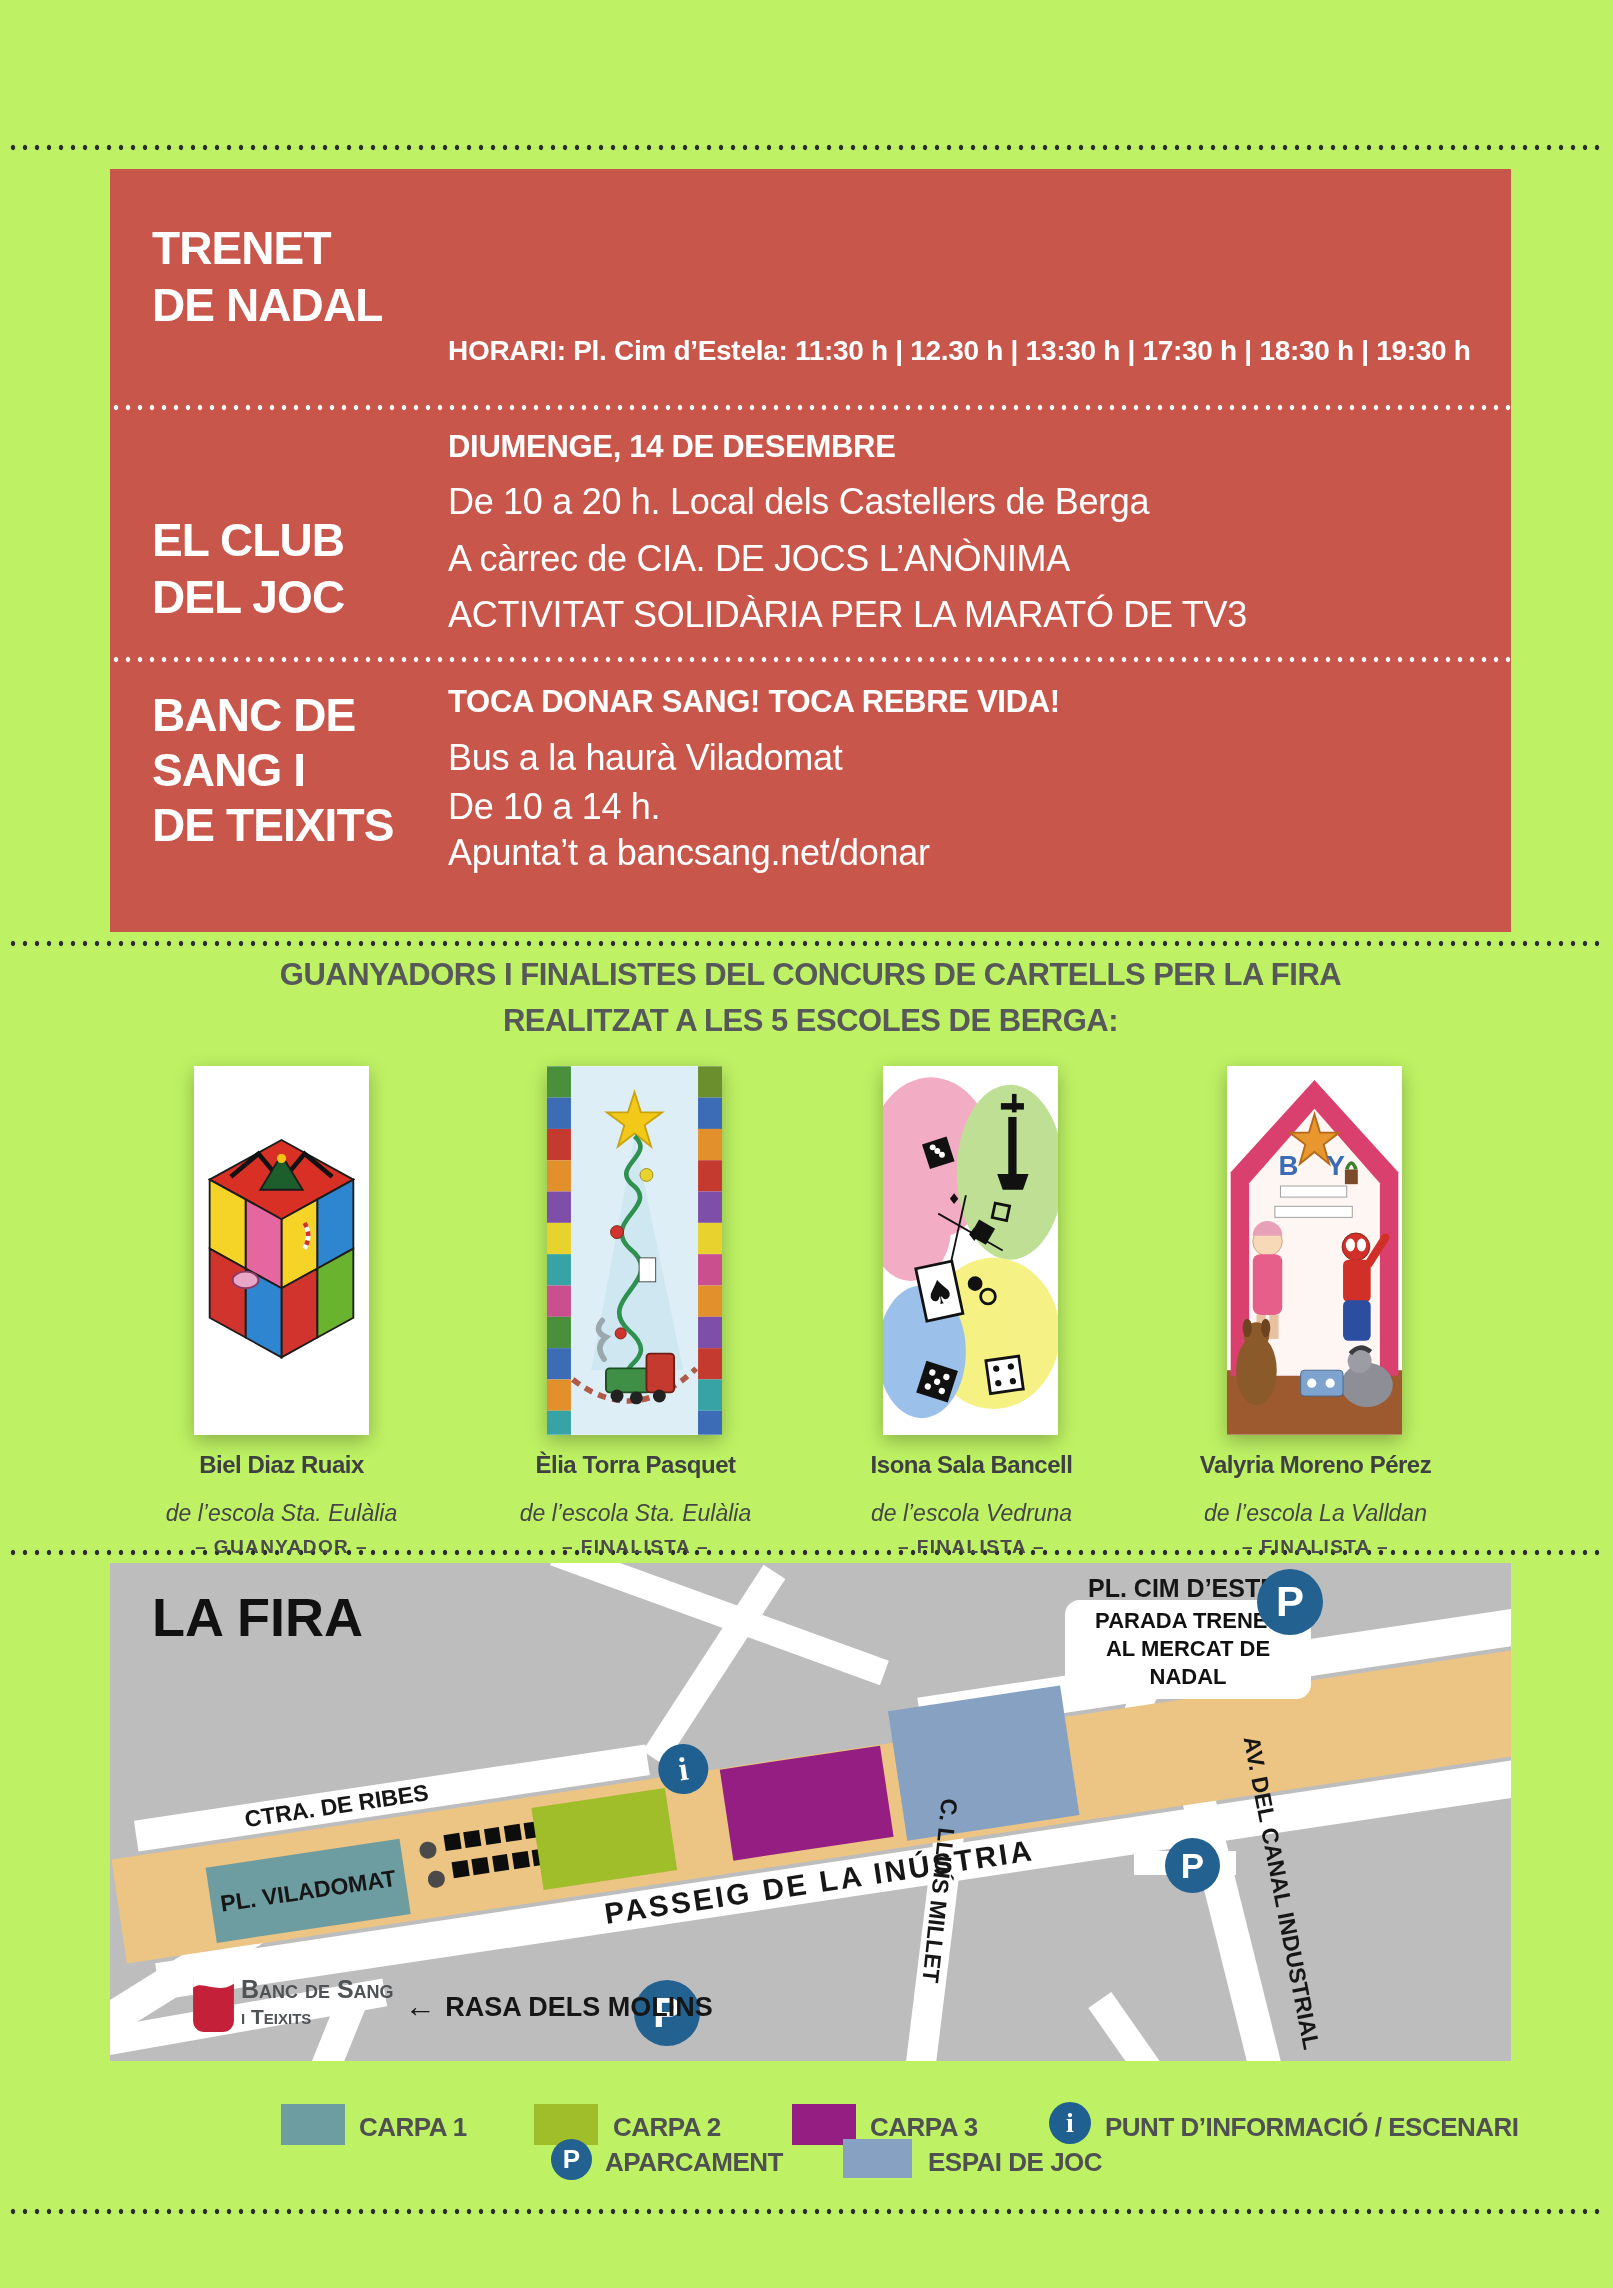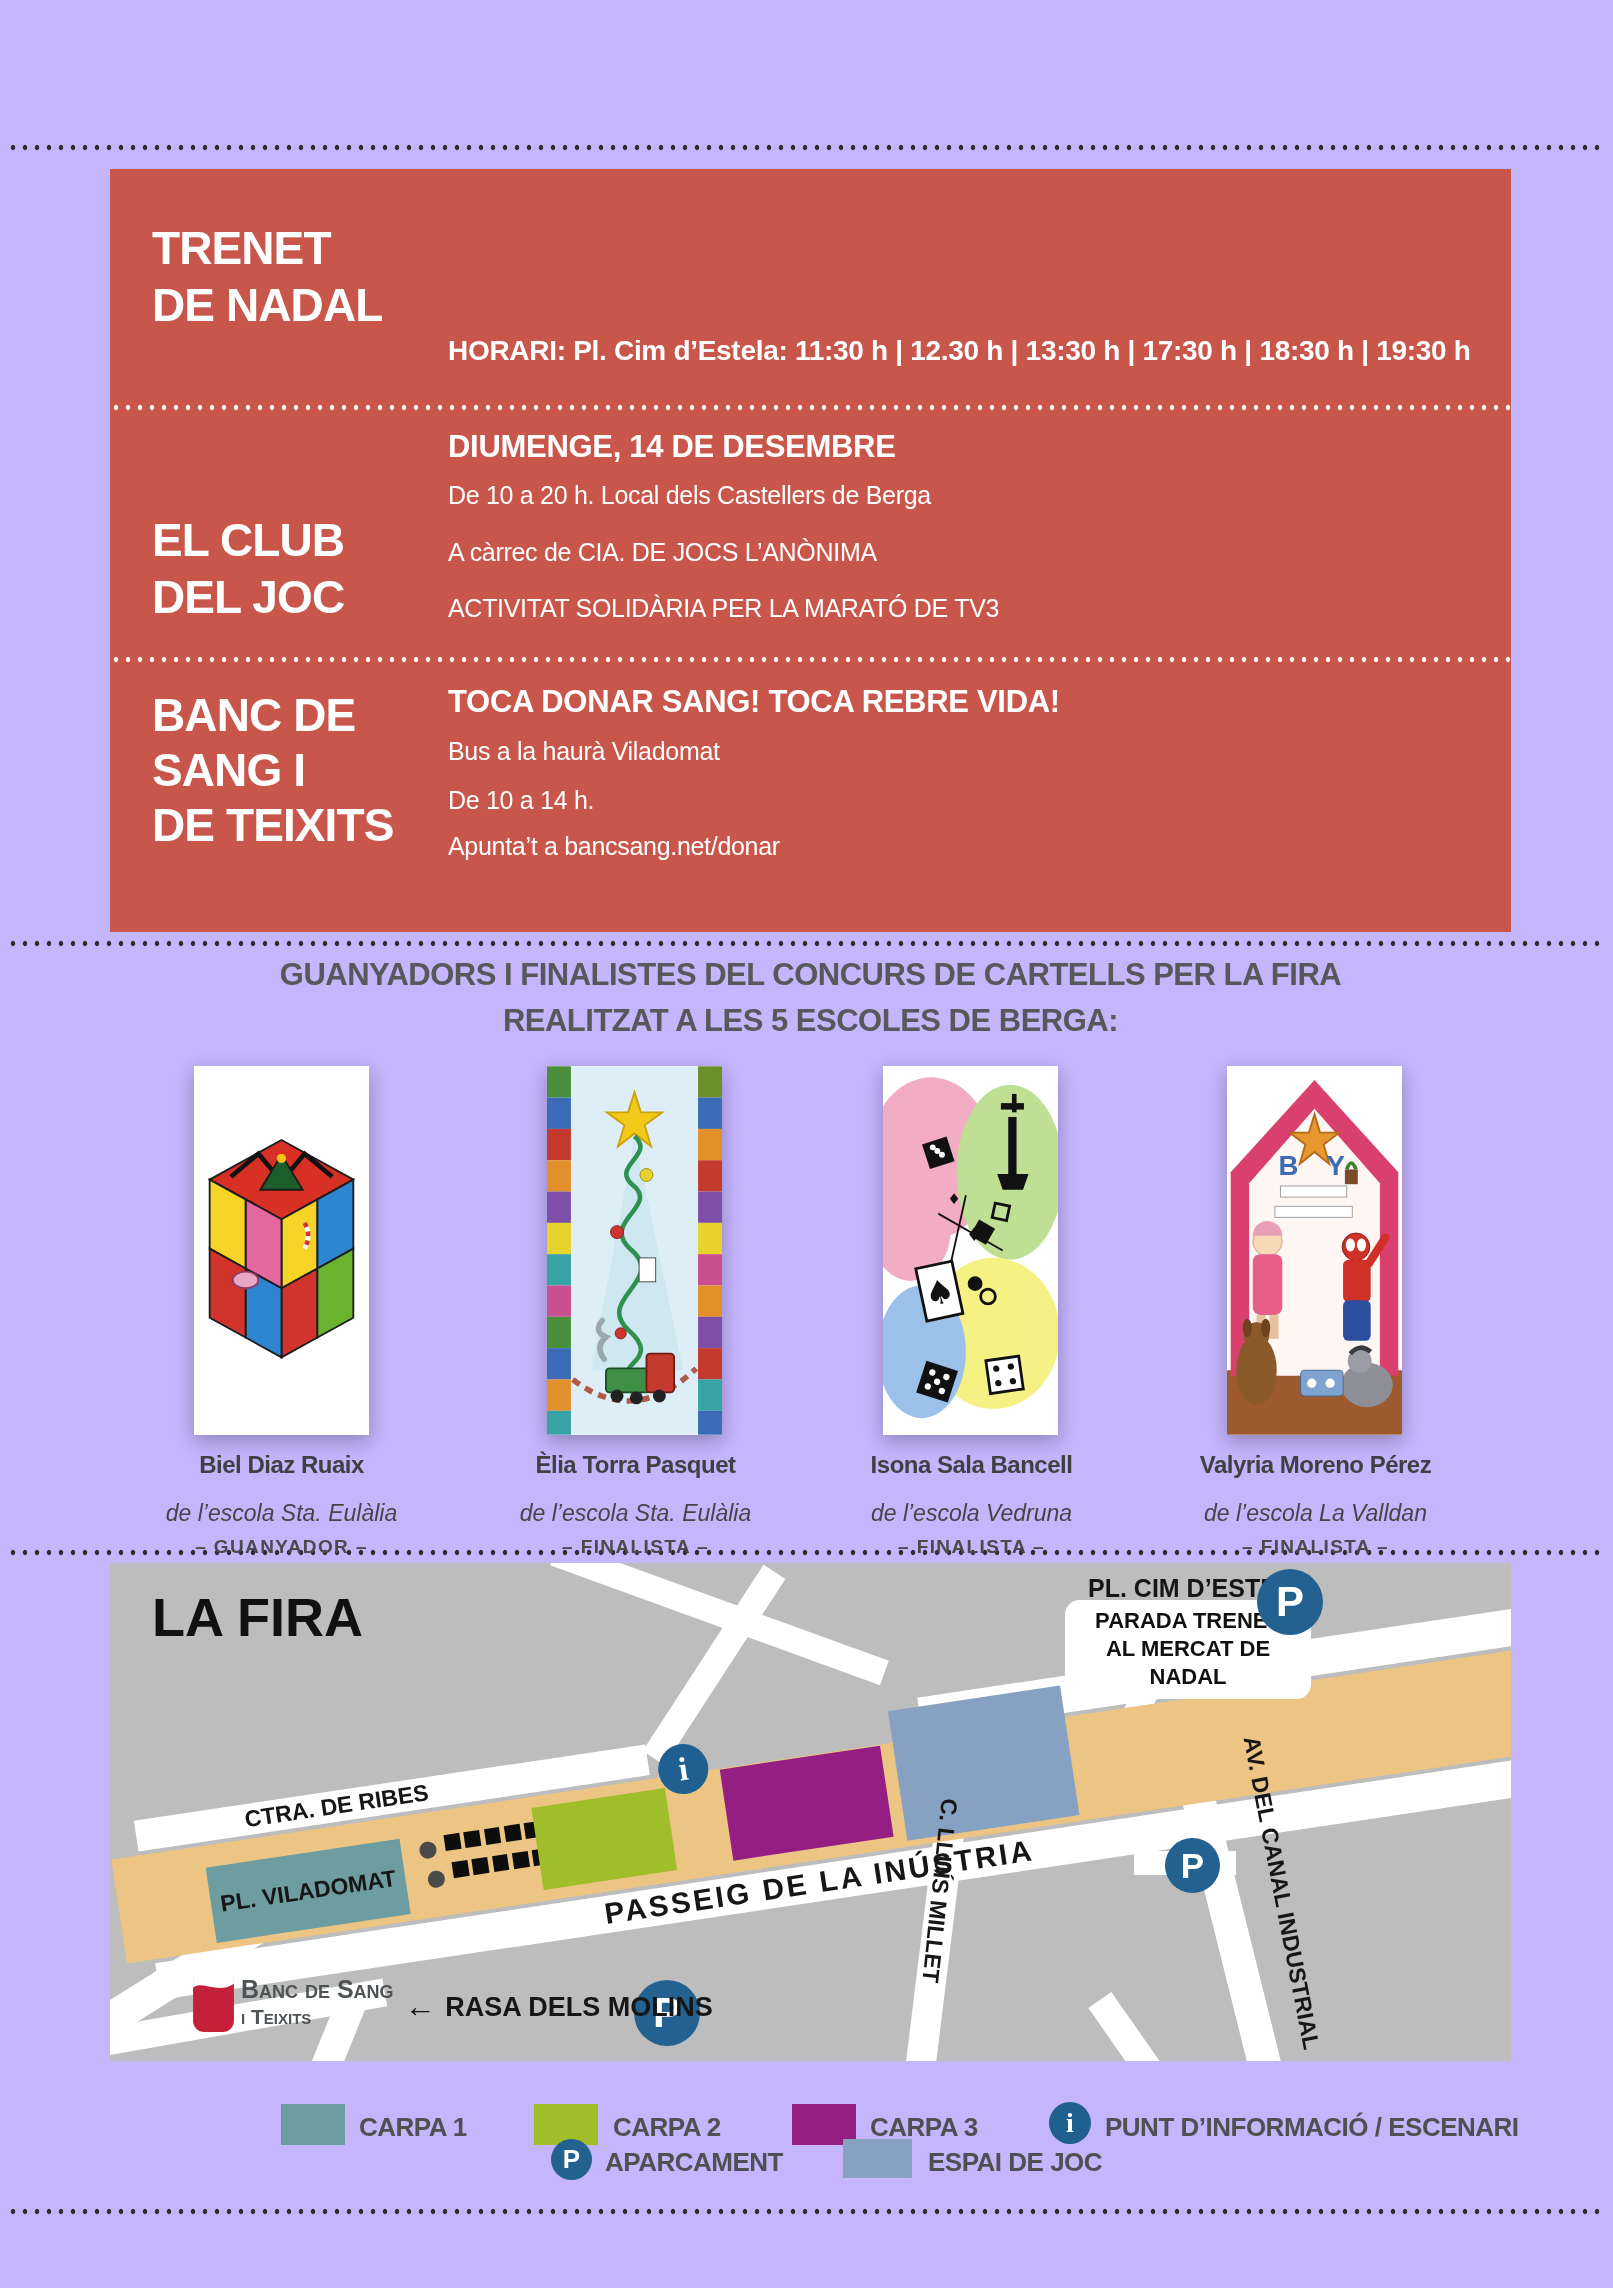--- a/index.html
+++ b/index.html
@@ -1,33 +1,33 @@
 <!DOCTYPE html>
 <html style="font-size:14.8px"><head>
 <meta charset="utf-8">
 <style>
   html,body{margin:0;padding:0;background:#ffffff;}
-  .page{position:relative;width:1613px;height:2289px;background:#c4b5fd;overflow:hidden;
+  .page{position:relative;width:1613px;height:2289px;background:#bef264;overflow:hidden;
         font-family:"Liberation Sans",sans-serif;color:#222;}
   .abs{position:absolute;}
 
   
   .rule{position:absolute;height:6.5px;background-image:radial-gradient(circle,#2e2e2e 2.1px,transparent 2.6px);
         background-size:12px 6.5px;background-repeat:repeat-x;background-position:0 50%;}
   .rule-light{position:absolute;height:6.5px;background-image:radial-gradient(circle,rgba(255,255,255,.96) 2.1px,transparent 2.6px);
         background-size:12px 6.5px;background-repeat:repeat-x;background-position:0 50%;}
 
   
   .red-block{position:absolute;left:110px;top:169px;width:1401px;height:763px;background:#c9564a;}
   .sec-title{position:absolute;left:42px;color:#fff;font-weight:bold;font-size:46px;line-height:57px;
              letter-spacing:-0.9px;white-space:pre-line;}
   .sec-body{position:absolute;left:338px;color:#fff;}
   .para{font-size:27px;line-height:46px;letter-spacing:-0.3px;white-space:pre-line;}
   .bline{font-weight:bold;font-size:31px;letter-spacing:-0.3px;}
-  .rline{font-size:25px;letter-spacing:-0.3px;}
+  .rline{font-size:36px;letter-spacing:-0.3px;}
 
   
   .contest-heading{position:absolute;left:110px;top:952px;width:1401px;text-align:center;
       font-weight:bold;font-size:31px;line-height:46px;letter-spacing:-0.5px;color:#57585a;white-space:pre-line;}
   .card{position:absolute;top:1066px;width:175px;height:369px;background:#fff;
         box-shadow:0 5.5px 18.5px rgba(0,0,0,.28);}
   .card svg{display:block;}
   .caption{position:absolute;width:351px;text-align:center;color:#3f4042;}
   .cap-name{font-weight:bold;font-size:24px;letter-spacing:-0.5px;}
   .cap-school{font-size:23px;margin-top:21px;color:#454547;font-style:italic;}

